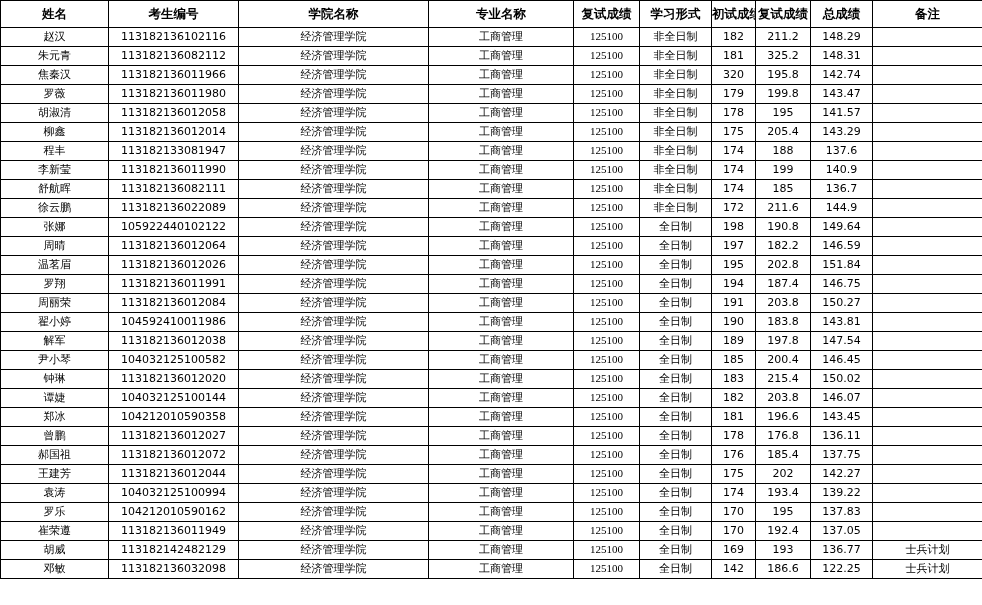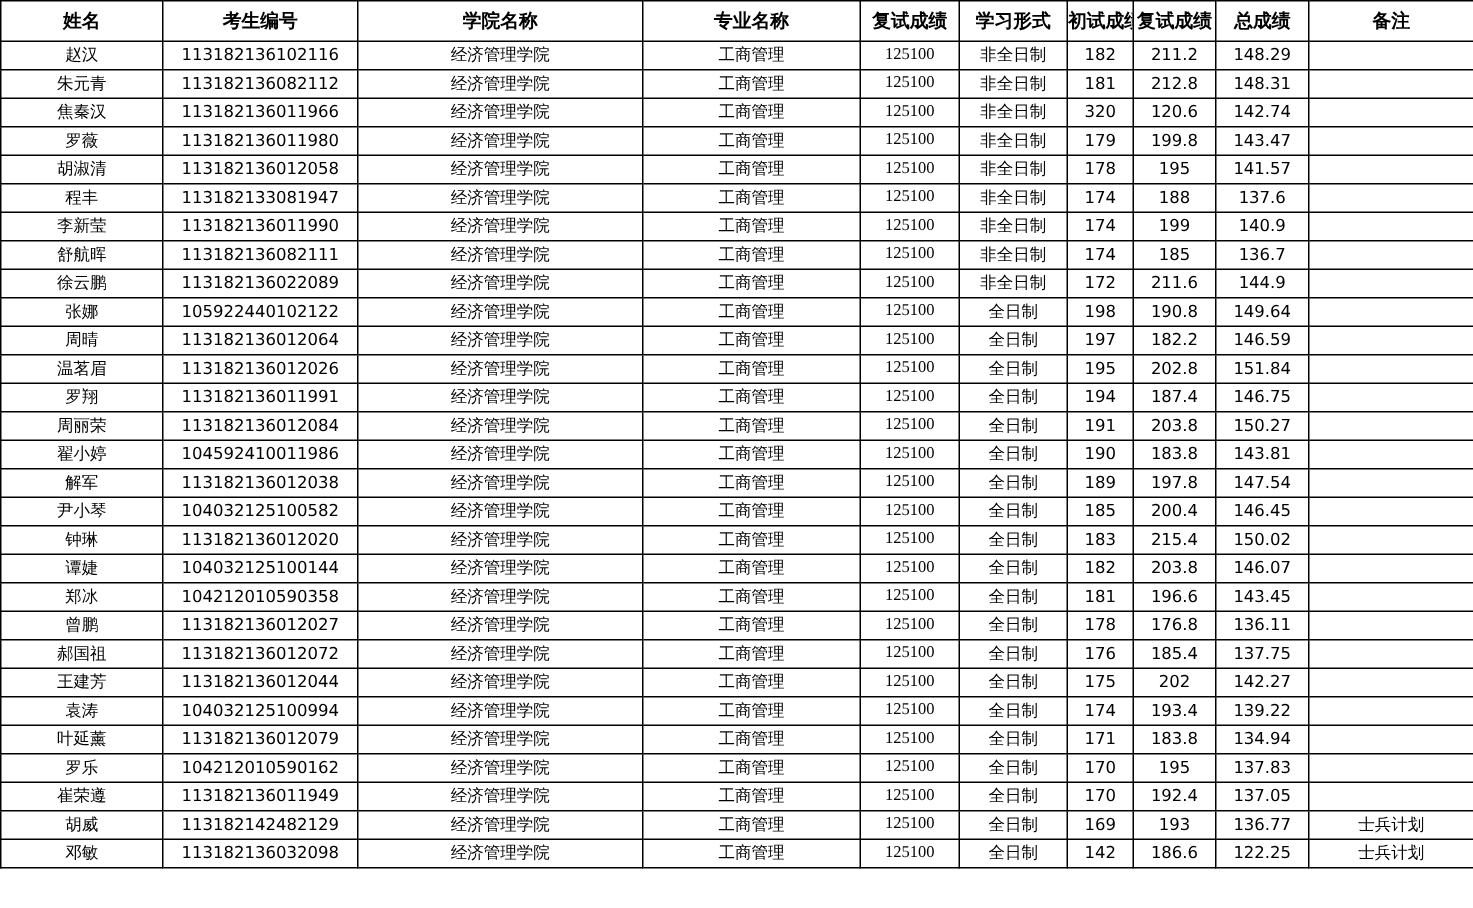--- a/index.html
+++ b/index.html
@@ -103,33 +103,33 @@
         <td class="remark-cell"></td>
       </tr>
       <tr>
         <td class="name-cell">朱元青</td>
         <td class="exam-cell">113182136082112</td>
         <td class="college-cell">经济管理学院</td>
         <td class="major-cell">工商管理</td>
         <td class="code-cell">125100</td>
         <td class="mode-cell">非全日制</td>
         <td class="num-cell">181</td>
-        <td class="num-cell">212.8</td>
+        <td class="num-cell">325.2</td>
         <td class="num-cell">148.31</td>
         <td class="remark-cell"></td>
       </tr>
       <tr>
         <td class="name-cell">焦秦汉</td>
         <td class="exam-cell">113182136011966</td>
         <td class="college-cell">经济管理学院</td>
         <td class="major-cell">工商管理</td>
         <td class="code-cell">125100</td>
         <td class="mode-cell">非全日制</td>
         <td class="num-cell">320</td>
-        <td class="num-cell">120.6</td>
+        <td class="num-cell">195.8</td>
         <td class="num-cell">142.74</td>
         <td class="remark-cell"></td>
       </tr>
       <tr>
         <td class="name-cell">罗薇</td>
         <td class="exam-cell">113182136011980</td>
         <td class="college-cell">经济管理学院</td>
         <td class="major-cell">工商管理</td>
         <td class="code-cell">125100</td>
         <td class="mode-cell">非全日制</td>
@@ -144,20 +144,32 @@
         <td class="college-cell">经济管理学院</td>
         <td class="major-cell">工商管理</td>
         <td class="code-cell">125100</td>
         <td class="mode-cell">非全日制</td>
         <td class="num-cell">178</td>
         <td class="num-cell">195</td>
         <td class="num-cell">141.57</td>
         <td class="remark-cell"></td>
       </tr>
       <tr>
+        <td class="name-cell">柳鑫</td>
+        <td class="exam-cell">113182136012014</td>
+        <td class="college-cell">经济管理学院</td>
+        <td class="major-cell">工商管理</td>
+        <td class="code-cell">125100</td>
+        <td class="mode-cell">非全日制</td>
+        <td class="num-cell">175</td>
+        <td class="num-cell">205.4</td>
+        <td class="num-cell">143.29</td>
+        <td class="remark-cell"></td>
+      </tr>
+      <tr>
         <td class="name-cell">程丰</td>
         <td class="exam-cell">113182133081947</td>
         <td class="college-cell">经济管理学院</td>
         <td class="major-cell">工商管理</td>
         <td class="code-cell">125100</td>
         <td class="mode-cell">非全日制</td>
         <td class="num-cell">174</td>
         <td class="num-cell">188</td>
         <td class="num-cell">137.6</td>
         <td class="remark-cell"></td>
@@ -369,32 +381,20 @@
       <tr>
         <td class="name-cell">袁涛</td>
         <td class="exam-cell">104032125100994</td>
         <td class="college-cell">经济管理学院</td>
         <td class="major-cell">工商管理</td>
         <td class="code-cell">125100</td>
         <td class="mode-cell">全日制</td>
         <td class="num-cell">174</td>
         <td class="num-cell">193.4</td>
         <td class="num-cell">139.22</td>
-        <td class="remark-cell"></td>
-      </tr>
-      <tr>
-        <td class="name-cell">叶延薰</td>
-        <td class="exam-cell">113182136012079</td>
-        <td class="college-cell">经济管理学院</td>
-        <td class="major-cell">工商管理</td>
-        <td class="code-cell">125100</td>
-        <td class="mode-cell">全日制</td>
-        <td class="num-cell">171</td>
-        <td class="num-cell">183.8</td>
-        <td class="num-cell">134.94</td>
         <td class="remark-cell"></td>
       </tr>
       <tr>
         <td class="name-cell">罗乐</td>
         <td class="exam-cell">104212010590162</td>
         <td class="college-cell">经济管理学院</td>
         <td class="major-cell">工商管理</td>
         <td class="code-cell">125100</td>
         <td class="mode-cell">全日制</td>
         <td class="num-cell">170</td>

